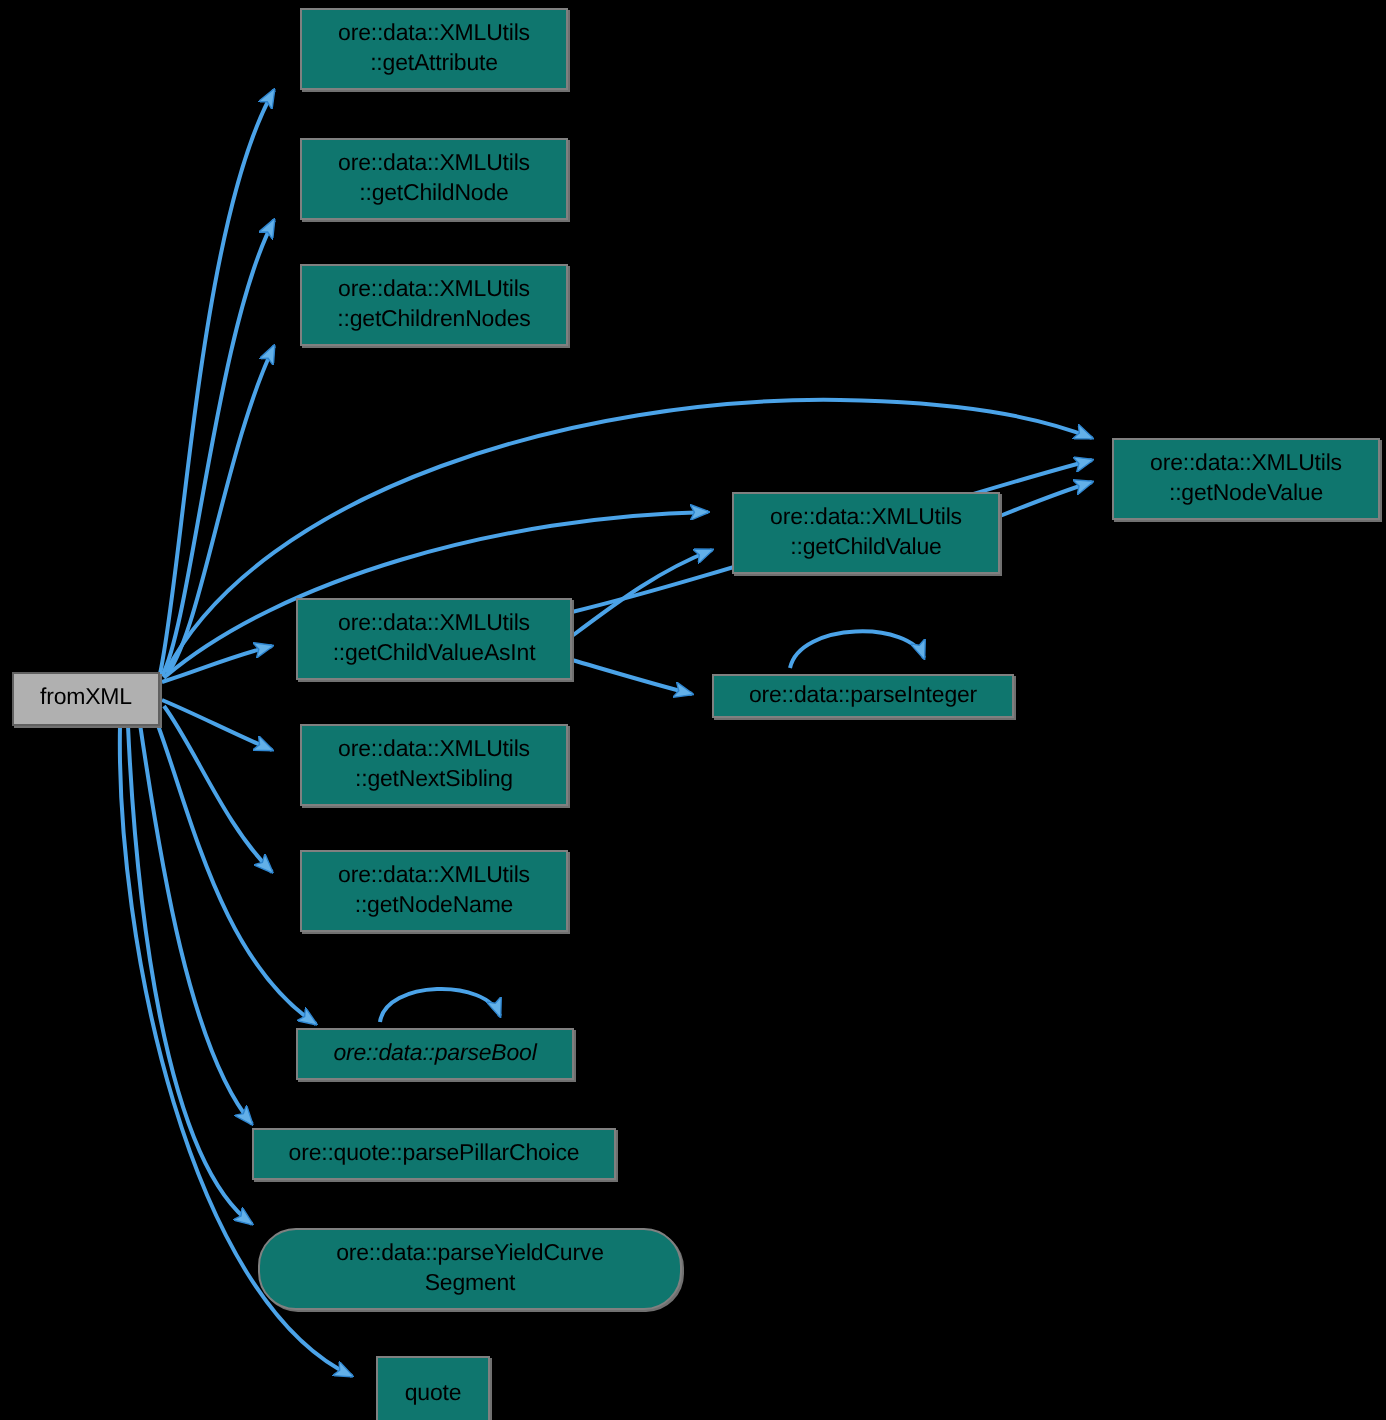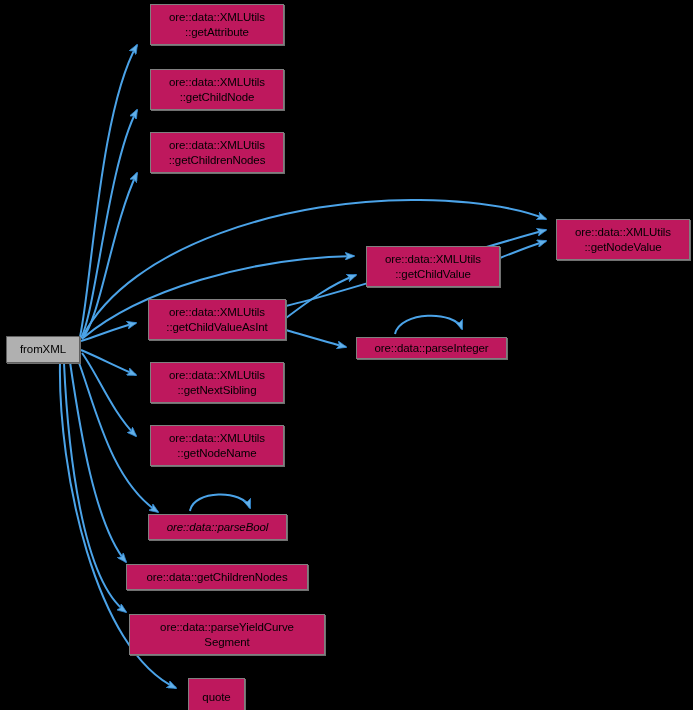--- a/index.html
+++ b/index.html
@@ -18,21 +18,21 @@
   #edges {
     position: absolute;
     left: 0;
     top: 0;
     width: 693px;
     height: 710px;
   }
   .node {
     position: absolute;
     box-sizing: border-box;
-    background: #be185d;
+    background: #0f766e;
     border: 1px solid #808080;
     box-shadow: 1px 1px 0 0 #707070;
     display: flex;
     align-items: center;
     justify-content: center;
     text-align: center;
     color: #000000;
     font-size: 11.5px;
     line-height: 14.5px;
     letter-spacing: -0.1px;
@@ -90,19 +90,19 @@
       <div class="node" style="left: 366px; top: 246px; width: 134px; height: 41px;">ore::data::XMLUtils
 ::getChildValue</div>
       <div class="node" style="left: 148px; top: 299px; width: 138px; height: 41px;">ore::data::XMLUtils
 ::getChildValueAsInt</div>
       <div class="node" style="left: 356px; top: 337px; width: 151px; height: 22px;">ore::data::parseInteger</div>
       <div class="node" style="left: 150px; top: 362px; width: 134px; height: 41px;">ore::data::XMLUtils
 ::getNextSibling</div>
       <div class="node" style="left: 150px; top: 425px; width: 134px; height: 41px;">ore::data::XMLUtils
 ::getNodeName</div>
       <div class="node" style="left: 148px; top: 514px; width: 139px; height: 26px; font-style: italic;">ore::data::parseBool</div>
-      <div class="node" style="left: 126px; top: 564px; width: 182px; height: 26px;">ore::data::getChildrenNodes</div>
-      <div class="node" style="left: 129px; top: 614px; width: 196px; height: 41px;">ore::data::parseYieldCurve
+      <div class="node" style="left: 126px; top: 564px; width: 182px; height: 26px;">ore::quote::parsePillarChoice</div>
+      <div class="node" style="left: 129px; top: 614px; width: 212px; height: 41px; border-radius: 19px;">ore::data::parseYieldCurve
 Segment</div>
       <div class="node" style="left: 188px; top: 678px; width: 57px; height: 38px;">quote</div>
     </div>
 
 </div>
 
 </body></html>

